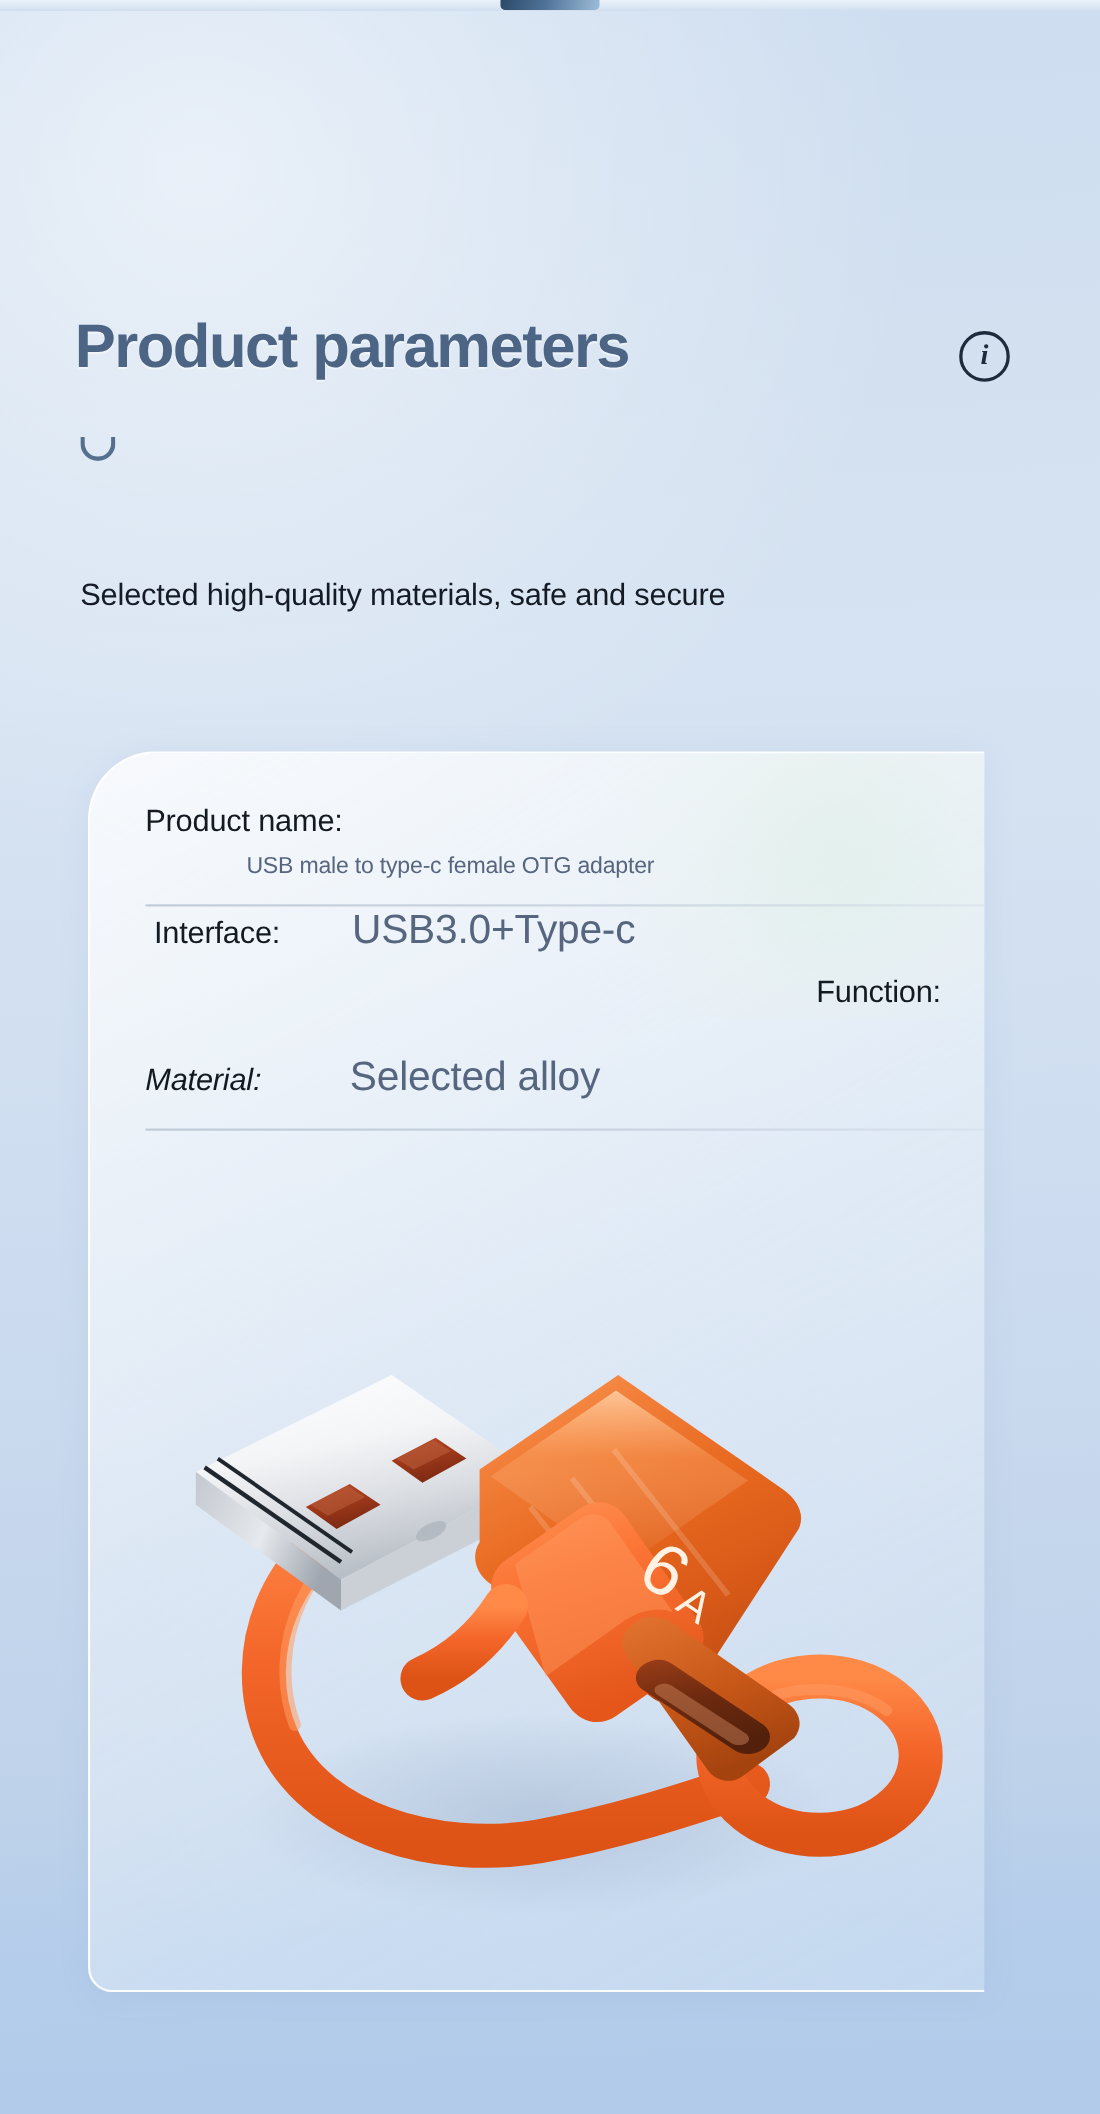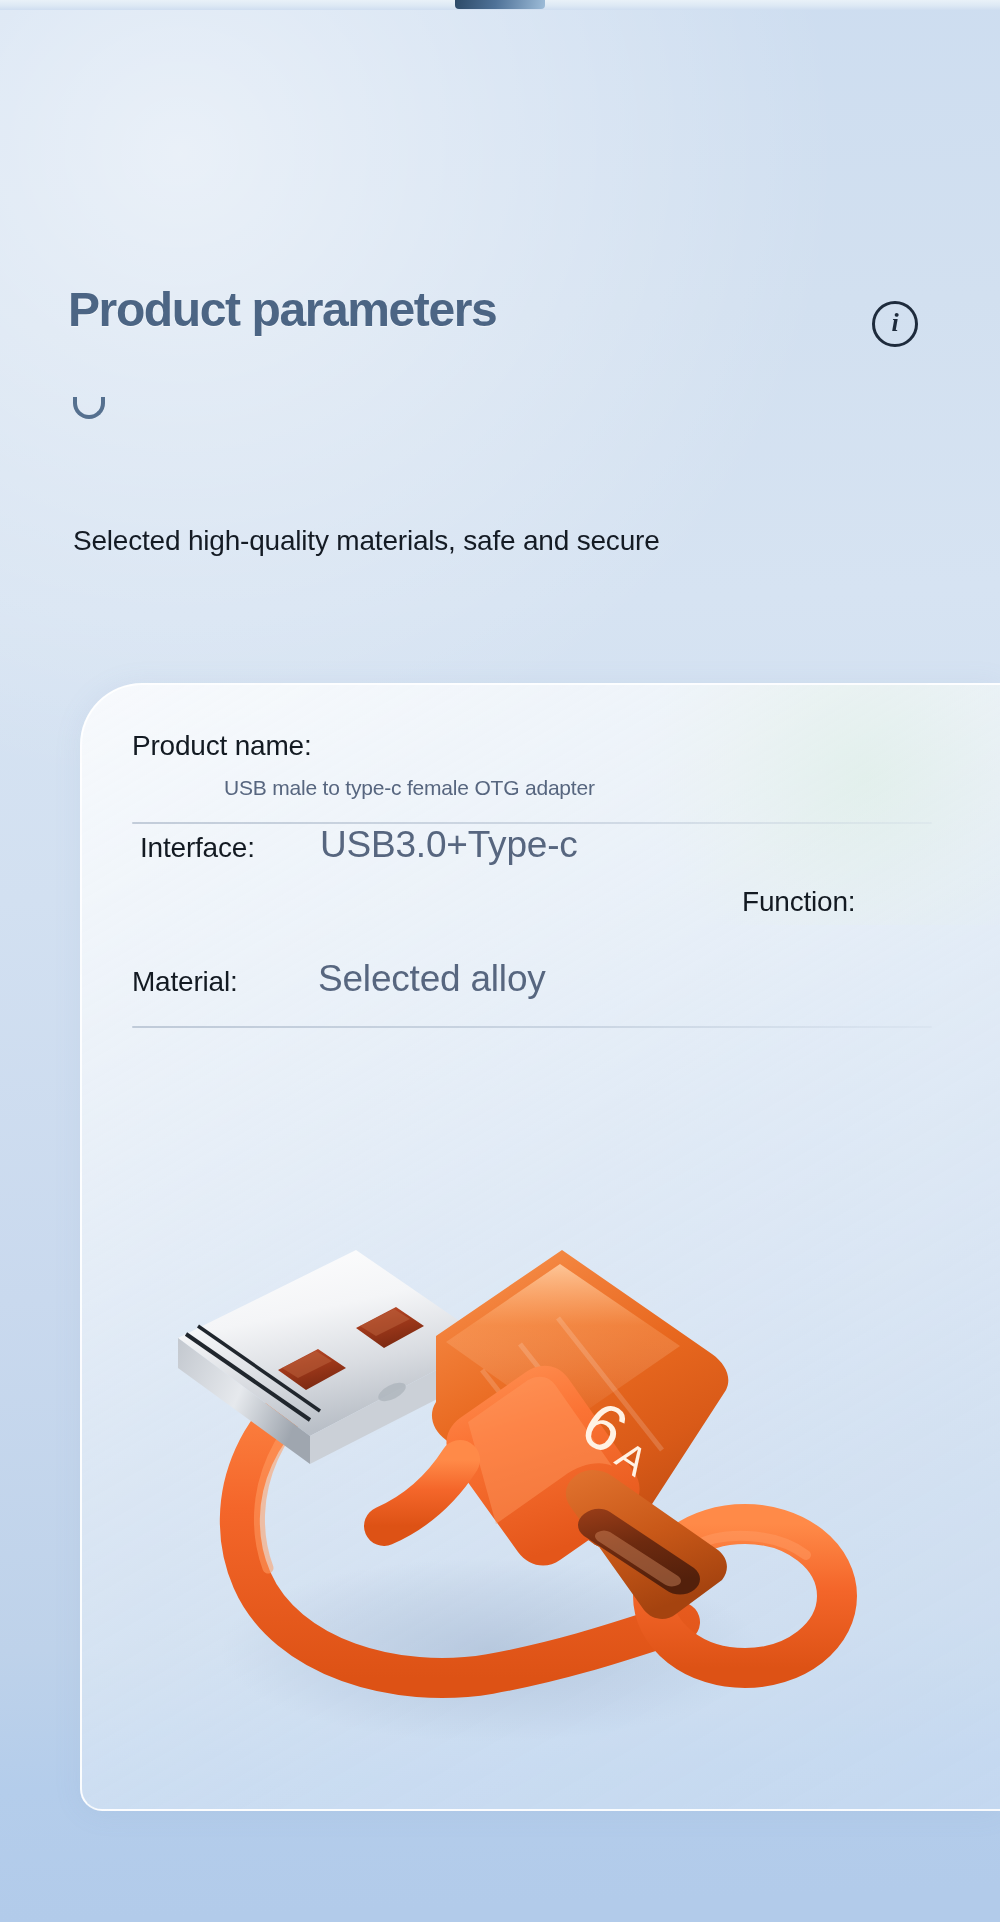--- a/index.html
+++ b/index.html
@@ -39,21 +39,21 @@
     position:absolute; left:455px; top:0; width:90px; height:9px;
     background:linear-gradient(100deg,#2c4a68 0%,#4f7298 45%,#9dbcd8 100%);
     border-radius:0 0 4px 4px;
   }
 
   
   #header { position:absolute; left:0; top:0; width:1000px; }
 
   #page-title {
     position:absolute; left:68px; top:282px;
-    font-size:48px; font-weight:700; letter-spacing:-1.4px;
+    font-size:56px; font-weight:700; letter-spacing:-1.4px;
     color:#4c6584;
     text-shadow:0 1px 1px rgba(255,255,255,.55);
     white-space:nowrap;
   }
 
   #info-badge {
     position:absolute; left:872px; top:301px;
     width:46px; height:46px; border-radius:50%;
     border:3px solid #1e2b3c;
     display:flex; align-items:center; justify-content:center;
@@ -76,21 +76,21 @@
 
   #subtitle {
     position:absolute; left:73px; top:485px;
     font-size:28px; font-weight:400; letter-spacing:-0.2px;
     color:#141b24; white-space:nowrap;margin-top:40px;
   }
 
   
   #spec-card {
     position:absolute; left:80px; top:683px;
-    width:920px; height:1128px;
+    width:815px; height:1128px;
     border-radius:62px 0 0 22px;
     background:
       linear-gradient(150deg,
         rgba(255,255,255,.80) 0%,
         rgba(250,252,253,.66) 24%,
         rgba(243,248,252,.50) 48%,
         rgba(236,244,251,.40) 74%,
         rgba(228,239,250,.34) 100%);
     border-top:2px solid rgba(255,255,255,.92);
     border-left:2px solid rgba(255,255,255,.92);
@@ -149,21 +149,21 @@
   }
 
   
   #row-name     { margin-top:0px; }
   #div-1        { margin-top:22px; }
   #row-iface    { padding-left:8px; }
   #row-iface .k { width:180px; }
   #row-func     { margin-top:20px;justify-content:flex-end; }
   #row-func .k  { width:190px; }
   #row-mat      { margin-top:40px; }
-  #row-mat .k   { width:186px; }
+  #row-mat .k   { width:186px;font-style:italic; }
   #div-2        { margin-top:26px; }
 
   
   #product-photo {
     position:absolute; left:160px; top:1250px;
     width:700px; height:560px;
     pointer-events:none;
   }
   #product-photo svg { display:block; width:700px; height:560px; }
 </style>

